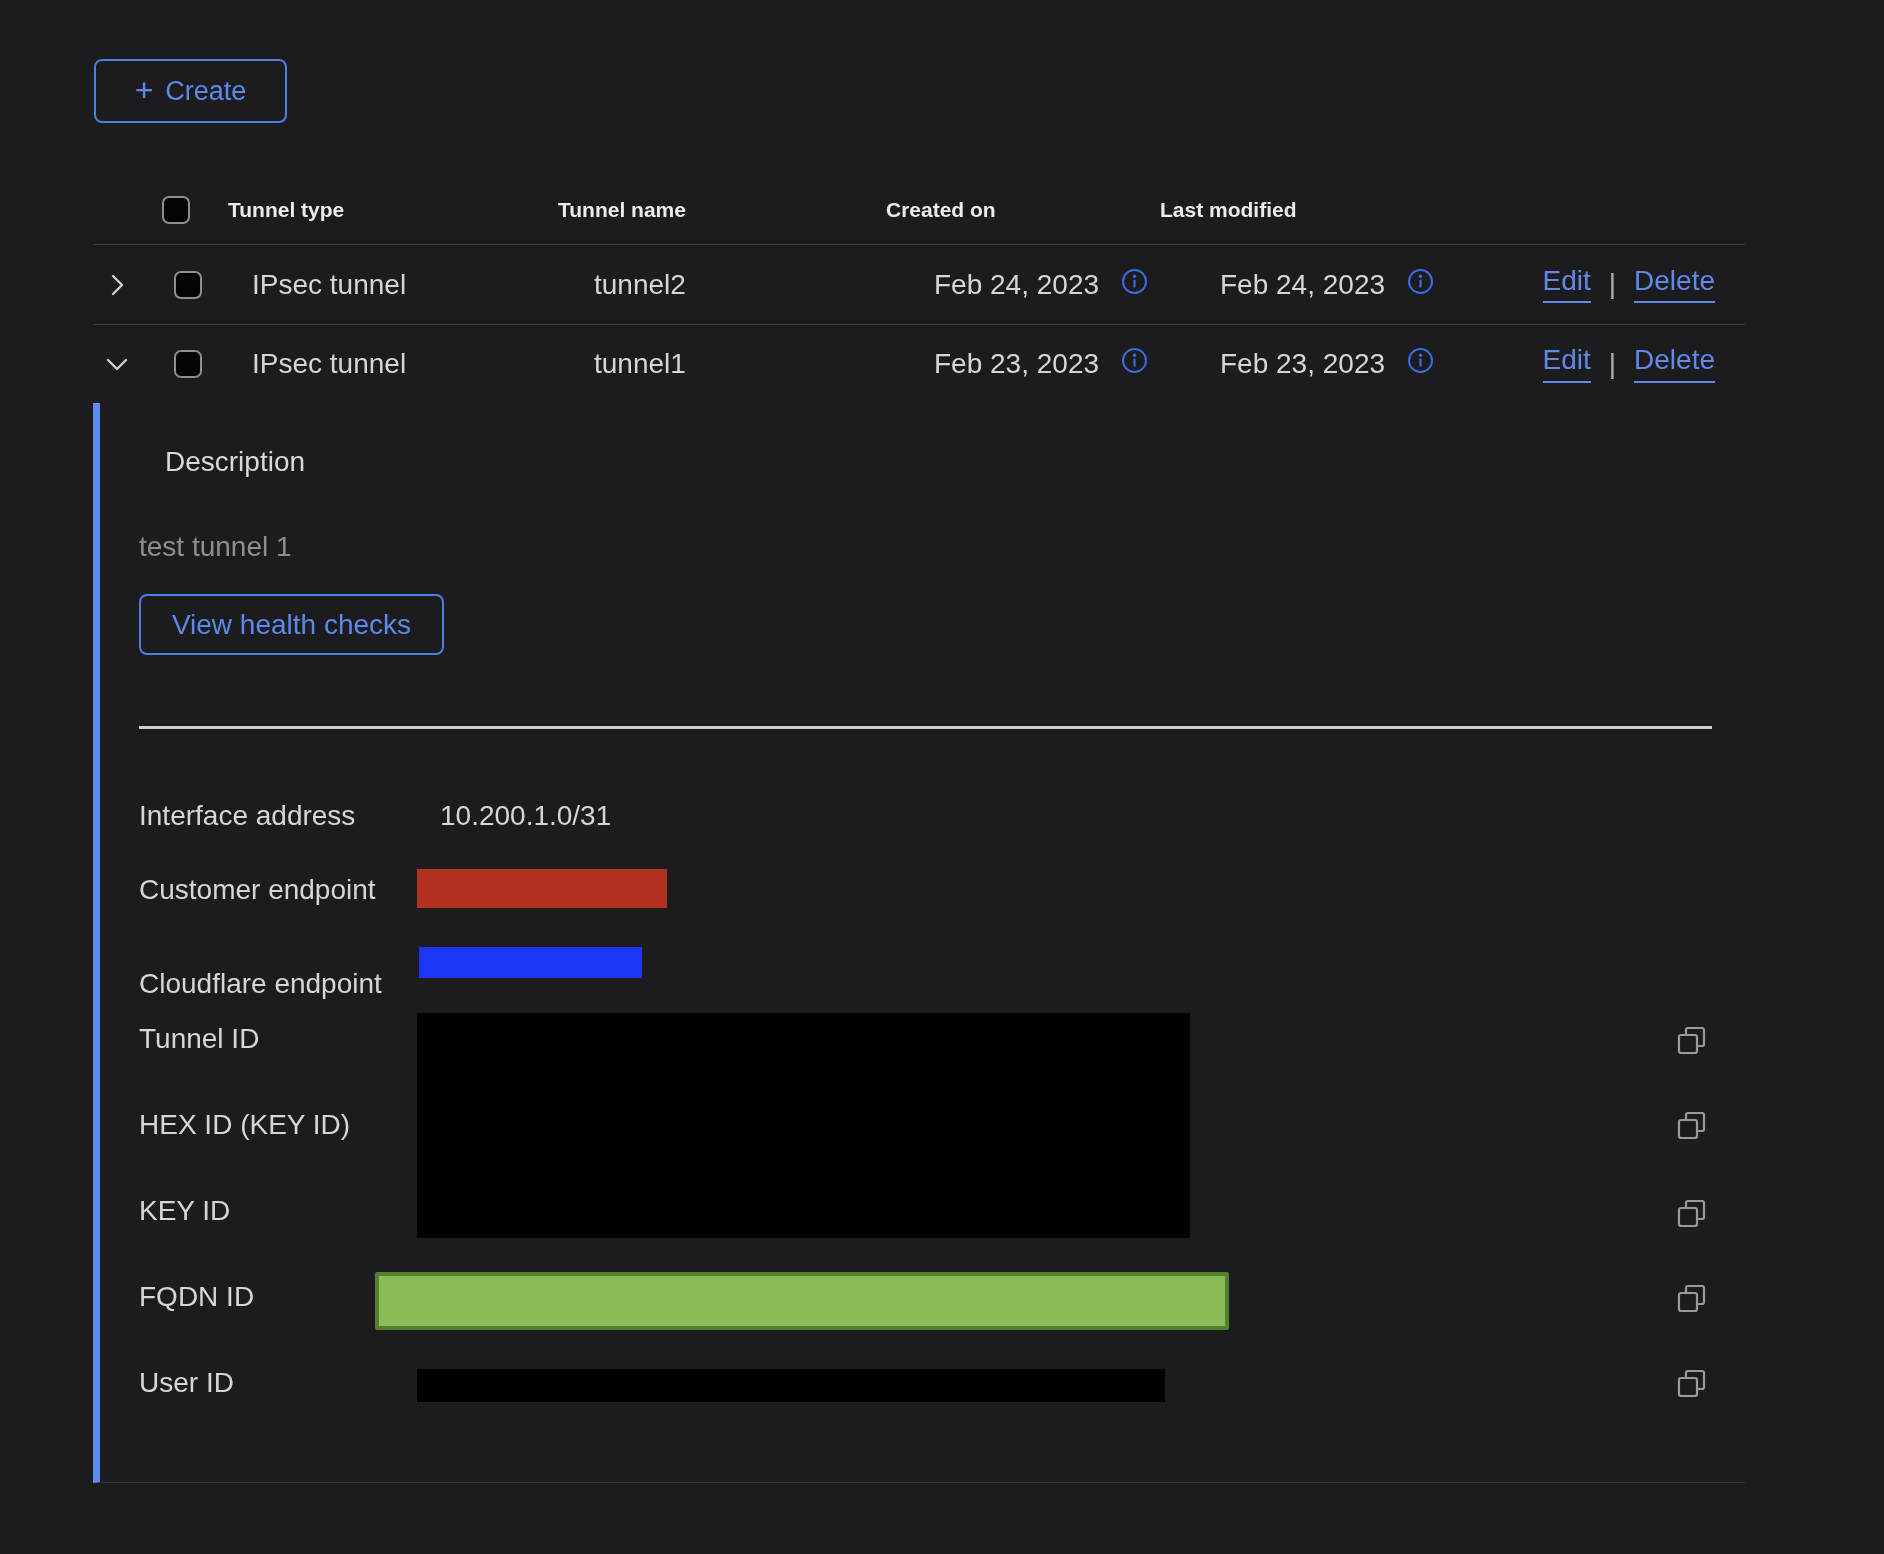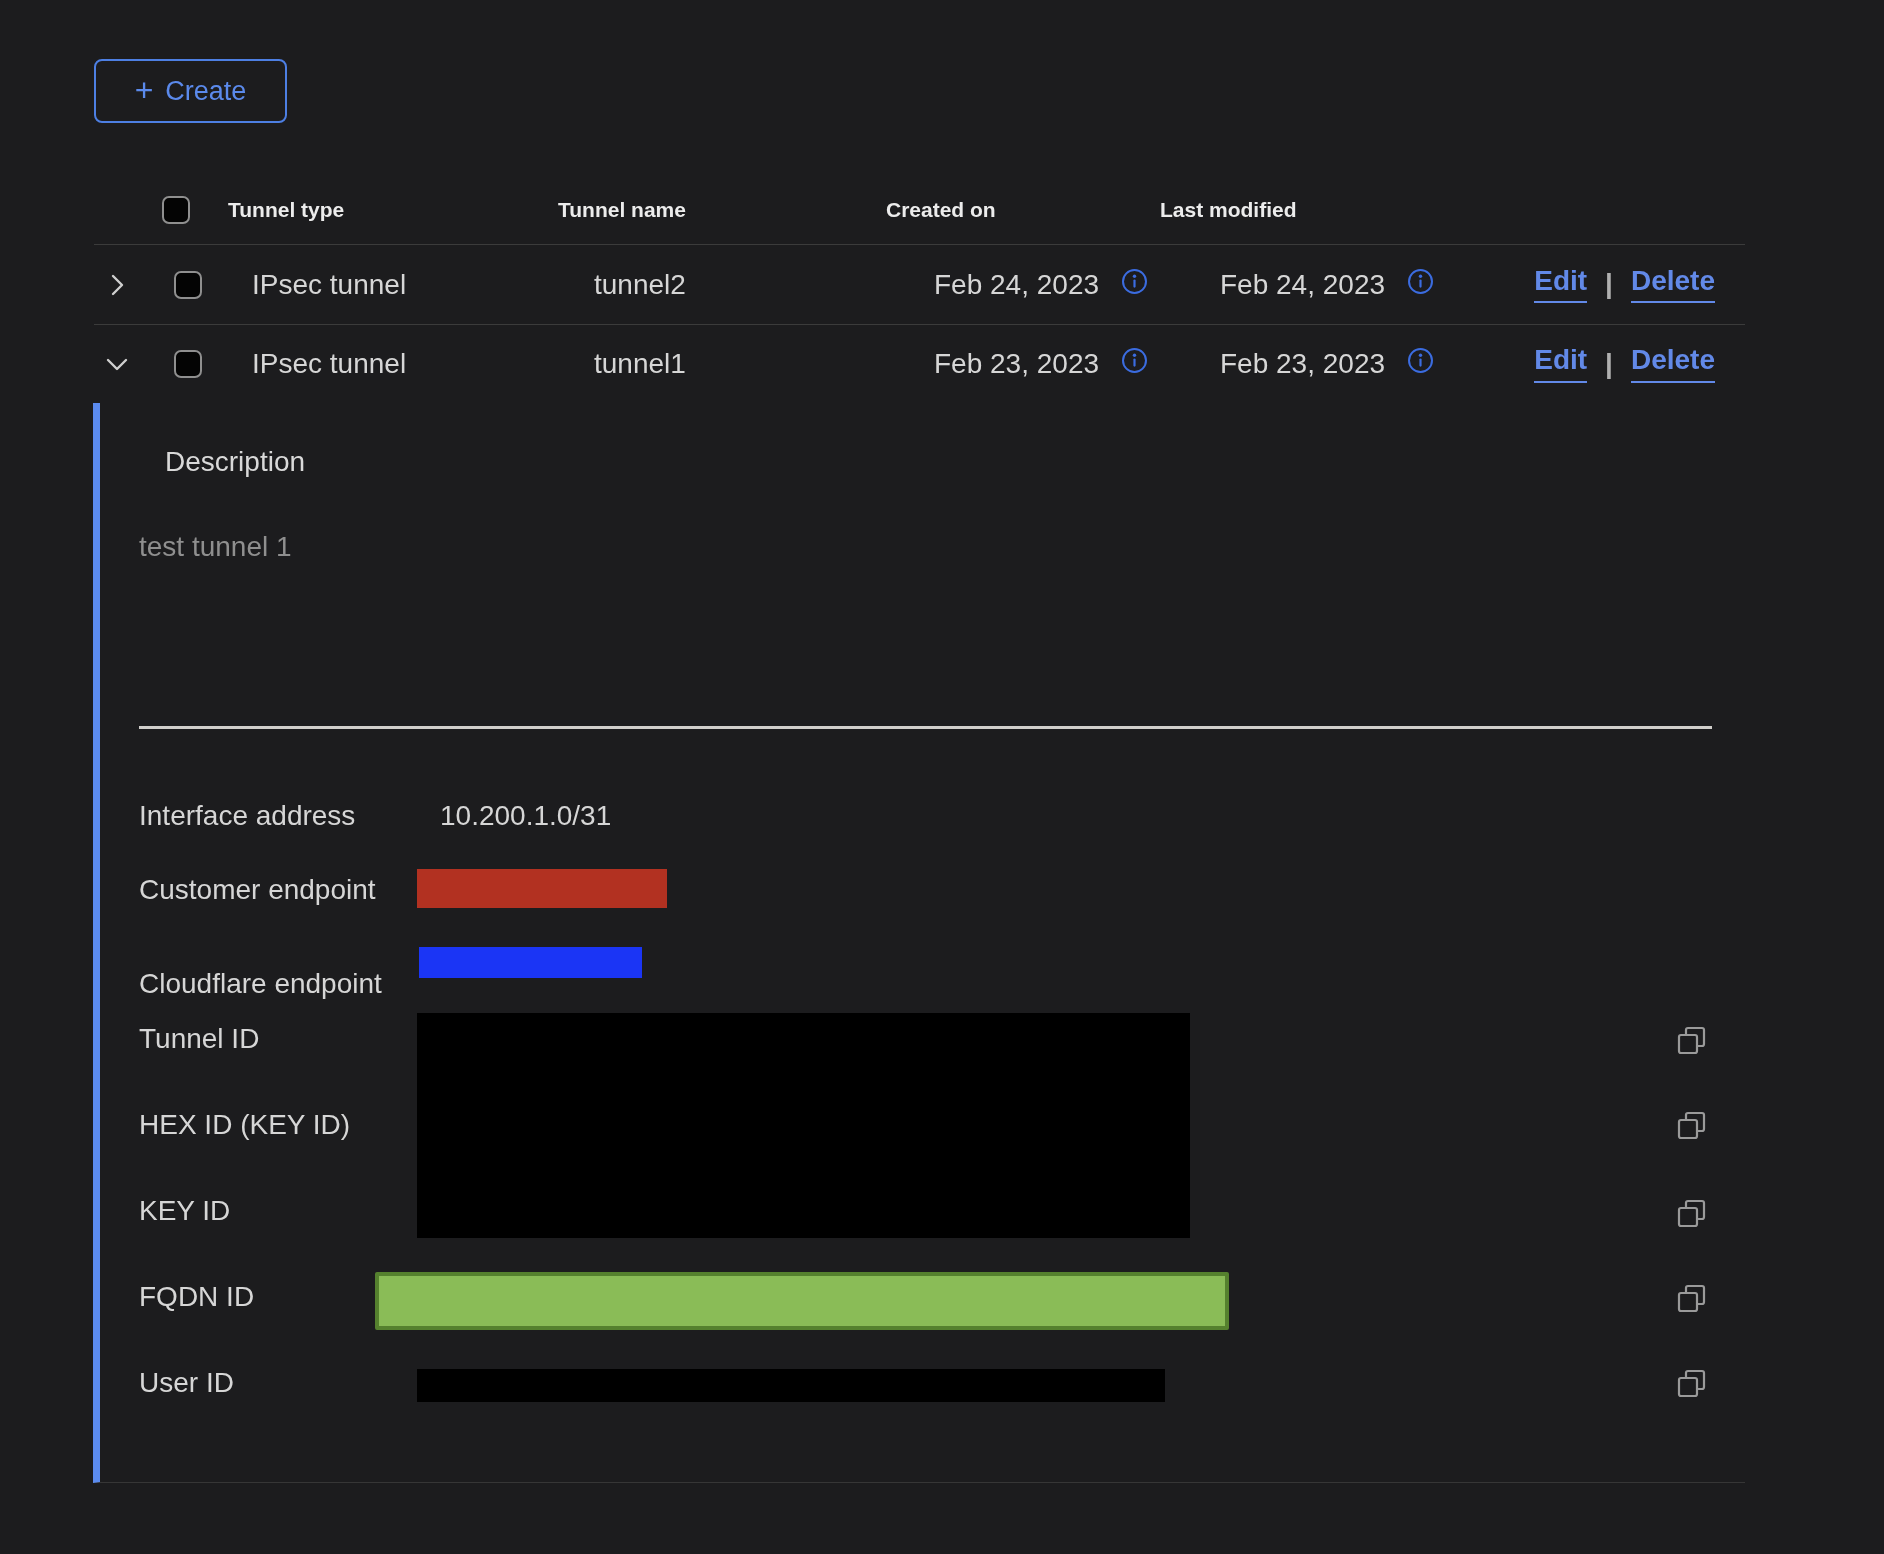--- a/index.html
+++ b/index.html
@@ -28,21 +28,21 @@
   .thead { height:70px; border-bottom:1px solid #3b3b3b; font-weight:bold; color:#ececec; font-size:21px; }
   .trow { height:80px; border-bottom:1px solid #3b3b3b; font-size:28px; color:#d6d6d6;gap:12px; }
   .trow.expanded-row { height:78px; border-bottom:none; }
 
   .col-chevron { width:56px; display:flex; align-items:center; padding-left:8px; }
   .col-check   { width:65px; display:flex; align-items:center; padding-left:12px; }
   .col-type    { width:343px; padding-left:13px; }
   .col-name    { width:328px; }
   .col-created { width:274px; display:flex; align-items:center; gap:22px;text-align:right; }
   .col-modified{ width:280px; display:flex; align-items:center; gap:22px; }
-  .col-actions { flex:1; display:flex; align-items:center; justify-content:flex-end; padding-right:30px; font-size:28px;font-weight:bold; }
+  .col-actions { flex:1; display:flex; align-items:center; justify-content:flex-end; padding-right:30px; font-size:28px; }
 
   .checkbox {
     width:28px; height:28px; border:2px solid #8f8f8f; border-radius:7px;
     background:#040404; cursor:pointer;
   }
   .chev-btn { background:none; border:none; cursor:pointer; padding:0; display:flex; }
 
   .action-link {
     color:#6289e8; text-decoration:none; cursor:pointer;
     border-bottom:2px solid #6289e8; padding-bottom:5px; line-height:1.1;
@@ -181,20 +181,21 @@
         <span class="action-sep">|</span>
         <a class="action-link">Delete</a>
       </div>
     </div>
 
     <div class="panel">
 
       <div class="abs desc-label">Description</div>
       <div class="abs desc-value">test tunnel 1</div>
 
+      <button class="abs health-btn">View health checks</button>
 
       <div class="abs panel-divider"></div>
 
       <div class="abs field-label" style="top:397px">Interface address</div>
       <div class="abs iface-value">10.200.1.0/31</div>
 
       <div class="abs field-label" style="top:471px">Customer endpoint</div>
       <div class="redaction red-box"></div>
 
       <div class="abs field-label" style="top:565px">Cloudflare endpoint</div>

